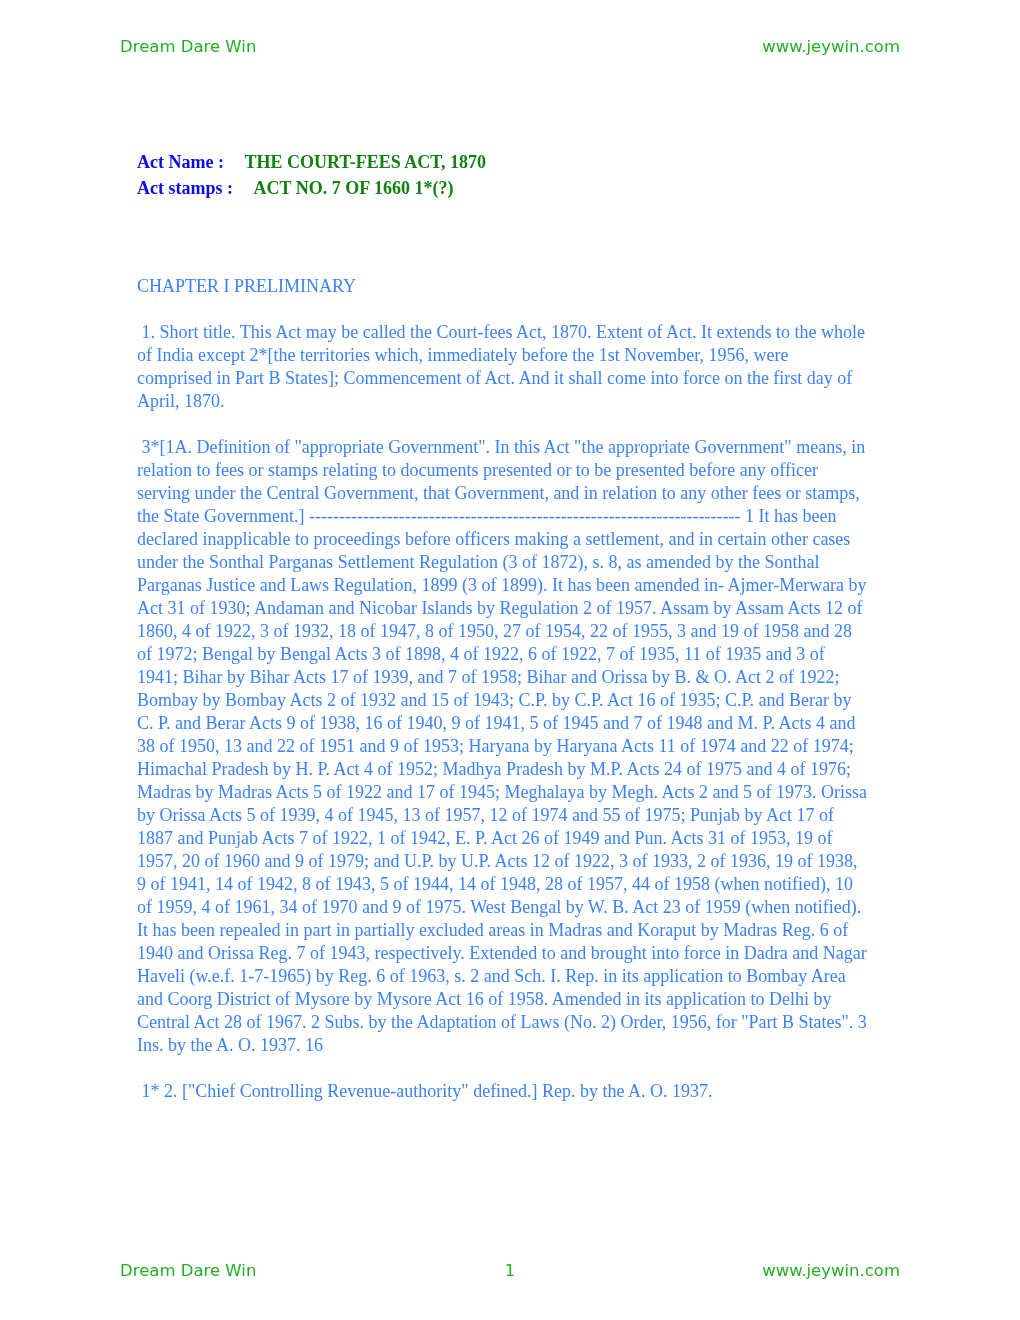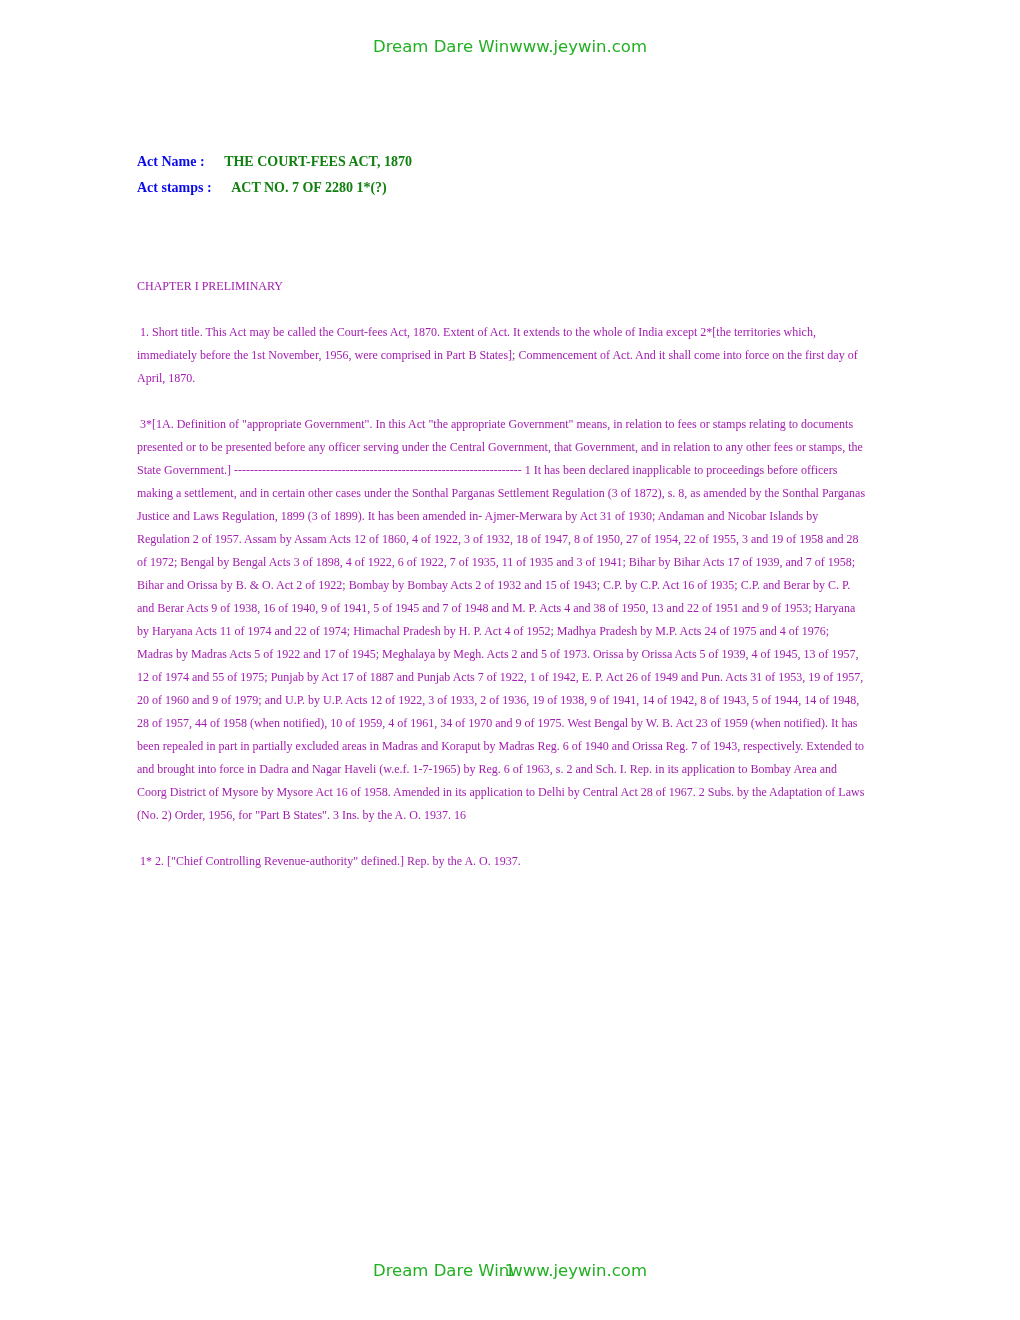--- a/index.html
+++ b/index.html
@@ -1,34 +1,34 @@
 <!DOCTYPE html>
 <html><head>
 <meta charset="utf-8">
 <style>
   html, body { margin: 0; padding: 0; background: #ffffff; }
   body { width: 1020px; height: 1320px; position: relative; overflow: hidden; }
   .page { position: relative; width: 1020px; height: 1320px; background: #fff; }
   .hdr, .ftr {
     position: absolute; left: 120px; right: 120px;
     font-family: "DejaVu Sans", sans-serif; font-size: 16.5px; color: #22b022;
-    display: flex; justify-content: center; align-items: center;
+    display: flex; justify-content: space-between; align-items: center;
   }
   .hdr { top: 37px; }
   .ftr { top: 1261px; }
   .ftr .pg { position: absolute; left: 0; right: 0; text-align: center; pointer-events: none; }
   .meta {
     position: absolute; left: 137px; top: 149px;
-    font-family: "Liberation Serif", serif; font-weight: bold; font-size: 14px; line-height: 26px;
+    font-family: "Liberation Serif", serif; font-weight: bold; font-size: 18px; line-height: 26px;
   }
   .meta .lbl { color: #0b0bea; }
   .meta .val { color: #118011; }
   .body {
     position: absolute; left: 137px; top: 275px; width: 730px;
-    font-family: "Liberation Serif", serif; font-size: 12px; line-height: 23px; color: #a21caf;
+    font-family: "Liberation Serif", serif; font-size: 18px; line-height: 23px; color: #3b82f6;
   }
   .body p { margin: 0 0 23px 0; white-space: pre-wrap; }
   .body .chap { margin-bottom: 23px; }
 </style>
 </head>
 <body>
 
 <div class="page">
 
   <div class="hdr">
@@ -36,21 +36,21 @@
     <span>www.jeywin.com</span>
   </div>
 
   <div class="meta">
     <div>
       <span class="lbl">Act Name :</span>
       <span class="val" style="margin-left:16px;">THE COURT-FEES ACT, 1870</span>
     </div>
     <div>
       <span class="lbl">Act stamps :</span>
-      <span class="val" style="margin-left:16px;">ACT NO. 7 OF 2280 1*(?)</span>
+      <span class="val" style="margin-left:16px;">ACT NO. 7 OF 1660 1*(?)</span>
     </div>
   </div>
 
   <div class="body">
     <p class="chap">CHAPTER I PRELIMINARY</p>
     <p> 1. Short title. This Act may be called the Court-fees Act, 1870. Extent of Act. It extends to the whole of India except 2*[the territories which, immediately before the 1st November, 1956, were comprised in Part B States]; Commencement of Act. And it shall come into force on the first day of April, 1870.</p>
     <p> 3*[1A. Definition of "appropriate Government". In this Act "the appropriate Government" means, in relation to fees or stamps relating to documents presented or to be presented before any officer serving under the Central Government, that Government, and in relation to any other fees or stamps, the State Government.] ------------------------------------------------------------------------ 1 It has been declared inapplicable to proceedings before officers making a settlement, and in certain other cases under the Sonthal Parganas Settlement Regulation (3 of 1872), s. 8, as amended by the Sonthal Parganas Justice and Laws Regulation, 1899 (3 of 1899). It has been amended in- Ajmer-Merwara by Act 31 of 1930; Andaman and Nicobar Islands by Regulation 2 of 1957. Assam by Assam Acts 12 of 1860, 4 of 1922, 3 of 1932, 18 of 1947, 8 of 1950, 27 of 1954, 22 of 1955, 3 and 19 of 1958 and 28 of 1972; Bengal by Bengal Acts 3 of 1898, 4 of 1922, 6 of 1922, 7 of 1935, 11 of 1935 and 3 of 1941; Bihar by Bihar Acts 17 of 1939, and 7 of 1958; Bihar and Orissa by B. &amp; O. Act 2 of 1922; Bombay by Bombay Acts 2 of 1932 and 15 of 1943; C.P. by C.P. Act 16 of 1935; C.P. and Berar by C. P. and Berar Acts 9 of 1938, 16 of 1940, 9 of 1941, 5 of 1945 and 7 of 1948 and M. P. Acts 4 and 38 of 1950, 13 and 22 of 1951 and 9 of 1953; Haryana by Haryana Acts 11 of 1974 and 22 of 1974; Himachal Pradesh by H. P. Act 4 of 1952; Madhya Pradesh by M.P. Acts 24 of 1975 and 4 of 1976; Madras by Madras Acts 5 of 1922 and 17 of 1945; Meghalaya by Megh. Acts 2 and 5 of 1973. Orissa by Orissa Acts 5 of 1939, 4 of 1945, 13 of 1957, 12 of 1974 and 55 of 1975; Punjab by Act 17 of 1887 and Punjab Acts 7 of 1922, 1 of 1942, E. P. Act 26 of 1949 and Pun. Acts 31 of 1953, 19 of 1957, 20 of 1960 and 9 of 1979; and U.P. by U.P. Acts 12 of 1922, 3 of 1933, 2 of 1936, 19 of 1938, 9 of 1941, 14 of 1942, 8 of 1943, 5 of 1944, 14 of 1948, 28 of 1957, 44 of 1958 (when notified), 10 of 1959, 4 of 1961, 34 of 1970 and 9 of 1975. West Bengal by W. B. Act 23 of 1959 (when notified). It has been repealed in part in partially excluded areas in Madras and Koraput by Madras Reg. 6 of 1940 and Orissa Reg. 7 of 1943, respectively. Extended to and brought into force in Dadra and Nagar Haveli (w.e.f. 1-7-1965) by Reg. 6 of 1963, s. 2 and Sch. I. Rep. in its application to Bombay Area and Coorg District of Mysore by Mysore Act 16 of 1958. Amended in its application to Delhi by Central Act 28 of 1967. 2 Subs. by the Adaptation of Laws (No. 2) Order, 1956, for "Part B States". 3 Ins. by the A. O. 1937. 16</p>
     <p> 1* 2. ["Chief Controlling Revenue-authority" defined.] Rep. by the A. O. 1937.</p>
   </div>
 

